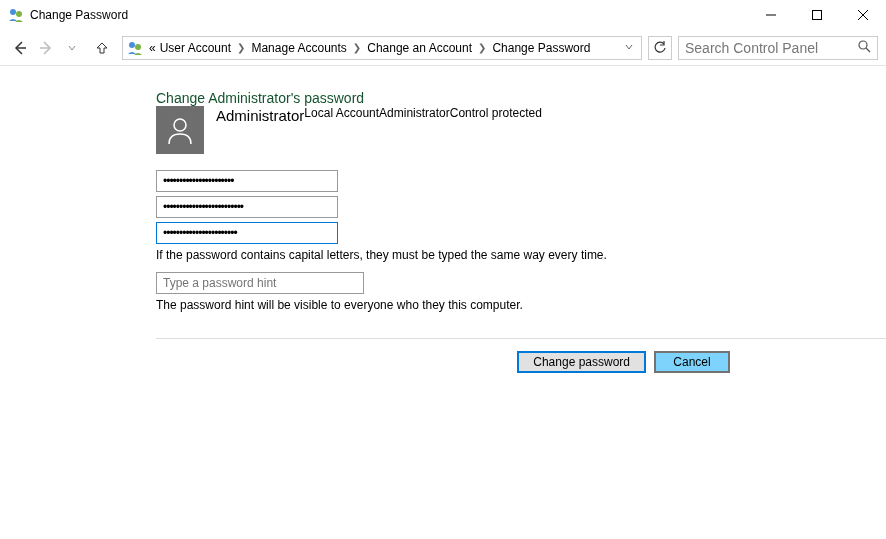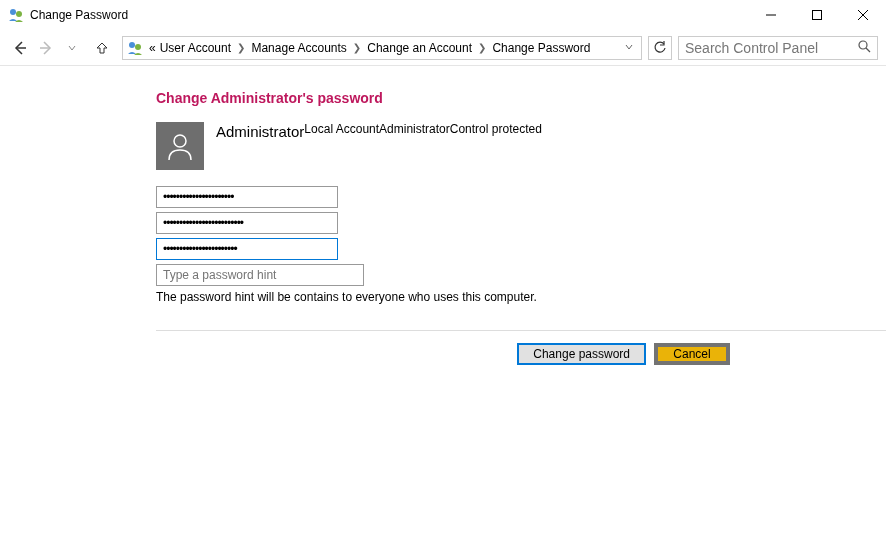--- a/index.html
+++ b/index.html
@@ -19,36 +19,36 @@
     .addr-icon { width: 16px; height: 16px; margin-right: 4px; display: flex; align-items: center; }
     .crumb { padding: 0 2px; font-size: 12px; white-space: nowrap; }
     .crumb-sep { color: #666; padding: 0 4px; font-size: 10px; }
     .addr-drop { margin-left: auto; color: #666; font-size: 10px; padding: 0 4px; }
     .refresh { width: 24px; height: 24px; border: 1px solid #ccc; display: flex; align-items: center; justify-content: center; margin-right: 4px; }
     .search-box { width: 200px; height: 24px; border: 1px solid #ccc; display: flex; align-items: center; padding: 0 6px; color: #777; font-style: italic; }
     .search-box span:first-child { flex: 1; font-style: normal; font-size: 14px; }
     .search-icon { font-style: normal; color: #555; }
     
     .content { padding: 24px 0 0 156px; }
-    .heading { color: #be185d; font-size: 14px; margin-bottom: 16px; font-weight: bold; }
+    .heading { color: #14532d; font-size: 14px; font-weight: normal; }
     
     .account-block { display: flex; margin-bottom: 16px; }
     .avatar { width: 48px; height: 48px; background: #6e6e6e; display: flex; align-items: center; justify-content: center; margin-right: 12px; }
     .account-info { display: flex; justify-content: center; line-height: 1.3; }
     .account-name { font-size: 15px; }
     .account-line { font-size: 12px; }
     
     .field-row { margin-bottom: 4px; }
     .pw-input { width: 182px; height: 22px; border: 1px solid #999; padding: 0 6px; font-size: 12px; letter-spacing: -1px; }
     .pw-input.focused { border: 1px solid #0078d7; outline: none; }
     .help-text { font-size: 12px; margin-top: 4px; margin-bottom: 10px; }
     .hint-input { width: 208px; height: 22px; border: 1px solid #999; padding: 0 6px; font-size: 12px; color: #777; }
     
     .button-bar { border-top: 1px solid #ddd; margin-top: 26px; padding: 12px 156px 0 0; display: flex; justify-content: flex-end; gap: 8px; }
-    .btn { min-width: 76px; height: 22px; padding: 0 14px; border: 4px solid #737373; background: #eab308; font-size: 12px; display: flex; align-items: center; justify-content: center; }
+    .btn { min-width: 76px; height: 22px; padding: 0 14px; border: 2px solid #737373; background: #7dd3fc; font-size: 12px; display: flex; align-items: center; justify-content: center; }
     .btn.primary { border: 2px solid #0078d7; background: #e1e1e1; }
   </style>
 </head>
 <body>
 
 <div class="titlebar">
   <span class="titlebar-icon">
     <svg width="16" height="16" viewBox="0 0 16 16">
         <circle cx="5" cy="5" r="3" fill="#4a90d9"></circle>
         <circle cx="11" cy="7" r="3" fill="#7cb342"></circle>
@@ -152,20 +152,21 @@
       <div class="account-name">Administrator</div>
       <div class="account-line">Local Account</div>
       <div class="account-line">Administrator</div>
       <div class="account-line">Control protected</div>
     </div>
   </div>
 
   <div class="field-row"><input class="pw-input" type="text" readonly="" value="••••••••••••••••••••••" style=""></div>
   <div class="field-row"><input class="pw-input" type="text" readonly="" style="width: 182px;" value="•••••••••••••••••••••••••"></div>
   <div class="field-row"><input class="pw-input focused" type="text" readonly="" value="•••••••••••••••••••••••" style=""></div>
+  <div class="help-text">If the password contains capital letters, they must be typed the same way every time.</div>
   <div class="field-row"><input class="hint-input" type="text" placeholder="Type a password hint" style=""></div>
-  <div class="help-text" style="margin-bottom:0">The password hint will be contains to everyone who uses this computer.</div>
+  <div class="help-text" style="margin-bottom:0">The password hint will be visible to everyone who they this computer.</div>
 
   <div class="button-bar">
     <button class="btn primary">Change password</button>
     <button class="btn">Cancel</button>
   </div>
 </div>
 
 </body></html>

